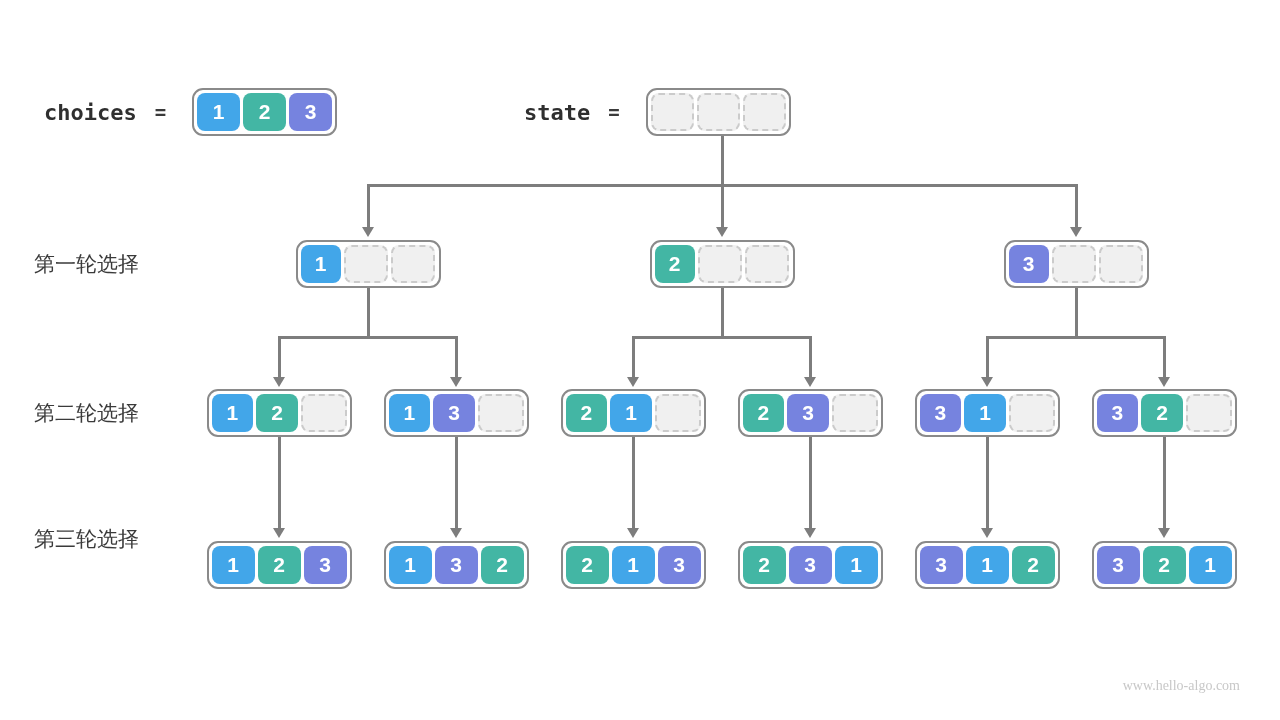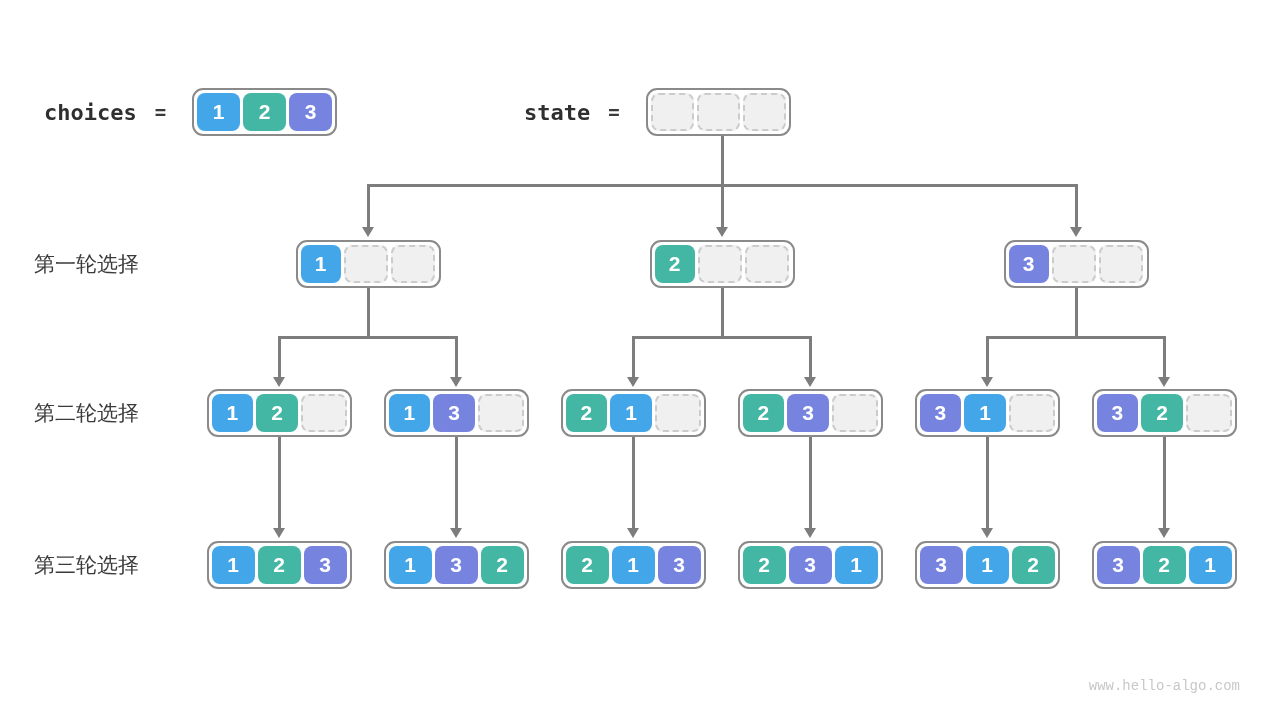--- a/index.html
+++ b/index.html
@@ -48,21 +48,21 @@
   }
   .vline{position:absolute; width:3px; background:var(--c-arrow);}
   .hline{position:absolute; height:3px; background:var(--c-arrow);}
   .ahead{
     position:absolute; width:0; height:0;
     border-left:6.5px solid transparent; border-right:6.5px solid transparent;
     border-top:10px solid var(--c-arrow);
   }
   .watermark{
     position:absolute; right:40px; top:678px;
-    font-family:Liberation Mono, monospace;
+    font-family:Liberation Serif, serif;
     font-size:14px; color:var(--c-watermark);
   }
 </style>
 </head>
 <body>
 
 <div class="canvas" id="canvas">
 
   <div class="legend-group" style="left:44px">
     <span class="code-label">choices</span>
@@ -83,21 +83,21 @@
         <div class="sbox">
           <div class="cell empty"></div>
           <div class="cell empty"></div>
           <div class="cell empty"></div>
         </div>
       </span>
   </div>
 
   <div class="row-label" style="top:389px">第二轮选择</div>
   <div class="row-label" style="top:240px">第一轮选择</div>
-  <div class="row-label" style="top:541px">第三轮选择</div>
+  <div class="row-label" style="top:515px">第三轮选择</div>
 
   <div class="watermark">www.hello-algo.com</div>
 <div class="sbox" style="position: absolute; left: 295.5px; top: 240px;">
       <div class="cell" style="background: rgb(66, 166, 233);">1</div>
       <div class="cell empty"></div>
       <div class="cell empty"></div>
     </div>
     <div class="sbox" style="position: absolute; left: 649.5px; top: 240px;">
       <div class="cell" style="background: rgb(67, 182, 164);">2</div>
       <div class="cell empty"></div>

